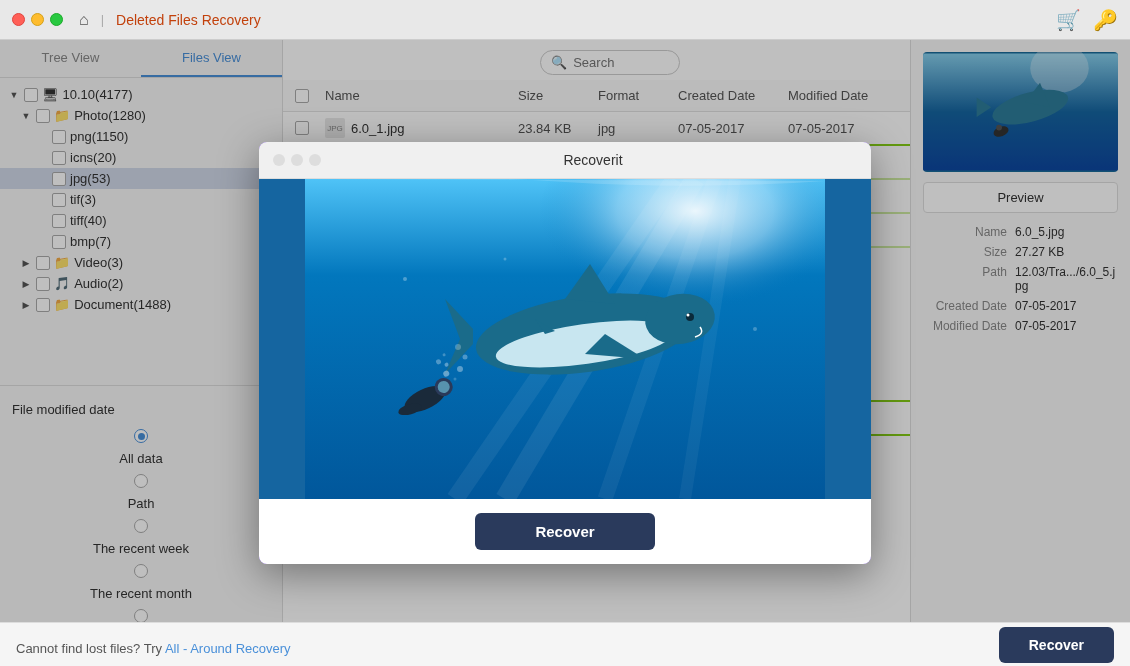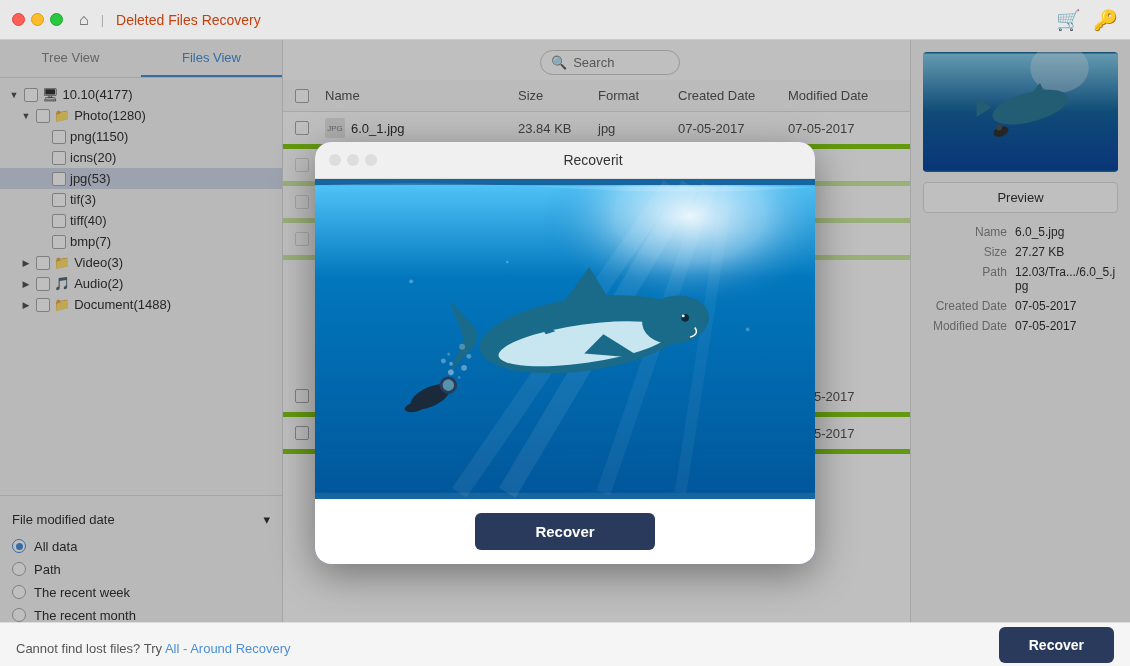--- a/index.html
+++ b/index.html
@@ -34,37 +34,37 @@
     .tree-item .chevron { width: 12px; height: 12px; display: inline-flex; align-items: center; justify-content: center; font-size: 9px; color: #555; }
     .tree-item .checkbox { width: 14px; height: 14px; border: 1px solid #aaa; border-radius: 2px; background: white; display: inline-flex; align-items: center; justify-content: center; flex-shrink: 0; }
     .tree-item .label { font-size: 13px; }
     .indent-1 { padding-left: 20px; }
     .indent-2 { padding-left: 36px; }
 
     
     .filter-section { border-top: 1px solid #ddd; padding: 12px 12px; }
     .filter-title { display: flex; align-items: center; justify-content: space-between; font-size: 13px; color: #333; font-weight: 500; cursor: pointer; padding: 4px 0; }
     .filter-options { padding: 4px 0; }
-    .filter-option { display: flex; gap: 8px; padding: 4px 0; font-size: 13px; color: #333; cursor: pointer; }
+    .filter-option { display: flex; align-items: center; gap: 8px; padding: 4px 0; font-size: 13px; color: #333; cursor: pointer; flex-direction: column; }
     .radio-btn { width: 14px; height: 14px; border-radius: 50%; border: 1px solid #aaa; background: white; display: inline-flex; align-items: center; justify-content: center; flex-shrink: 0; }
     .radio-btn.checked { border-color: #4a90d9; }
     .radio-btn.checked::after { content: ''; width: 7px; height: 7px; border-radius: 50%; background: #4a90d9; }
 
     
     .main-content { flex: 1; display: flex; flex-direction: column; background: white; }
     .file-table { flex: 1; overflow-y: auto; }
     .table-header { display: flex; align-items: center; padding: 8px 12px; border-bottom: 1px solid #e0e0e0; background: #fafafa; position: sticky; top: 0; z-index: 1; }
     .table-header .col-check { width: 30px; }
     .table-header .col-name { flex: 2; font-size: 13px; color: #555; font-weight: 500; }
     .table-header .col-size { width: 80px; font-size: 13px; color: #555; font-weight: 500; }
     .table-header .col-format { width: 80px; font-size: 13px; color: #555; font-weight: 500; }
     .table-header .col-created { width: 110px; font-size: 13px; color: #555; font-weight: 500; }
     .table-header .col-modified { width: 110px; font-size: 13px; color: #555; font-weight: 500; }
 
-    .table-row { display: flex; align-items: center; padding: 6px 12px; border-bottom: 5px solid #84cc16; }
+    .table-row { display: flex; align-items: center; padding: 6px 12px; border-bottom: 2px solid #84cc16; }
     .table-row .col-check { width: 30px; }
     .table-row .col-name { flex: 2; font-size: 13px; color: #333; display: flex; align-items: center; gap: 6px; }
     .table-row .col-size { width: 80px; font-size: 13px; color: #555; }
     .table-row .col-format { width: 80px; font-size: 13px; color: #555; }
     .table-row .col-created { width: 110px; font-size: 13px; color: #555; }
     .table-row .col-modified { width: 110px; font-size: 13px; color: #555; }
     .file-icon { width: 20px; height: 20px; background: #e8e8e8; border-radius: 2px; display: flex; align-items: center; justify-content: center; font-size: 9px; color: #888; }
 
     .status-bar { padding: 4px 12px; border-top: 1px solid #e0e0e0; display: flex; align-items: center; justify-content: space-between; font-size: 12px; color: #666; background: #fafafa; }
     .view-btns { display: flex; gap: 4px; }
@@ -77,21 +77,21 @@
     .preview-thumbnail svg { width: 100%; height: 100%; }
     .preview-btn { width: 100%; padding: 7px; border: 1px solid #ddd; border-radius: 4px; background: white; font-size: 13px; color: #333; text-align: center; cursor: pointer; }
     .meta-table { width: 100%; }
     .meta-row { display: flex; margin-bottom: 6px; }
     .meta-label { width: 90px; font-size: 12px; color: #888; text-align: right; padding-right: 8px; flex-shrink: 0; }
     .meta-value { font-size: 12px; color: #333; flex: 1; word-break: break-all; }
     .search-input { border: none; outline: none; font-size: 13px; color: #333; width: 100%; background: transparent; }
 
     
     .modal-overlay { position: absolute; top: 40px; left: 0; right: 0; bottom: 0; background: rgba(0,0,0,0.25); display: flex; align-items: center; justify-content: center; z-index: 100; }
-    .modal { background: #8b5cf6; border-radius: 16px; box-shadow: 0 10px 40px rgba(0,0,0,0.4); width: 500px; overflow: hidden; }
+    .modal { background: #8b5cf6; border-radius: 8px; box-shadow: 0 10px 40px rgba(0,0,0,0.4); width: 612px; overflow: hidden; }
     .modal-titlebar { display: flex; align-items: center; padding: 10px 14px; background: #f0f0f0; border-bottom: 1px solid #ddd; gap: 8px; }
     .modal-traffic { display: flex; gap: 6px; }
     .modal-tl { width: 12px; height: 12px; border-radius: 50%; background: #ddd; }
     .modal-title { flex: 1; text-align: center; font-size: 14px; color: #333; font-weight: 500; }
     .modal-image { width: 100%; height: 320px; background: #1565a0; overflow: hidden; display: flex; align-items: center; justify-content: center; }
     .modal-image svg { width: 100%; height: 100%; }
     .modal-footer { padding: 14px; display: flex; justify-content: center; background: white; }
     .recover-btn-modal { background: #2a3a5c; color: white; border: none; border-radius: 6px; padding: 10px 60px; font-size: 15px; font-weight: 600; cursor: pointer; }
 
     

